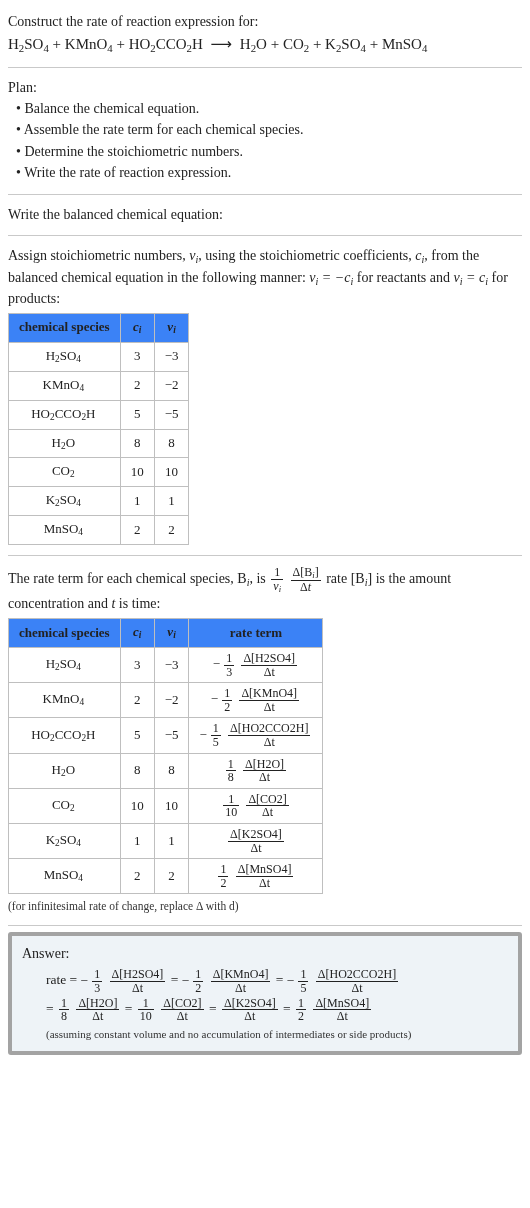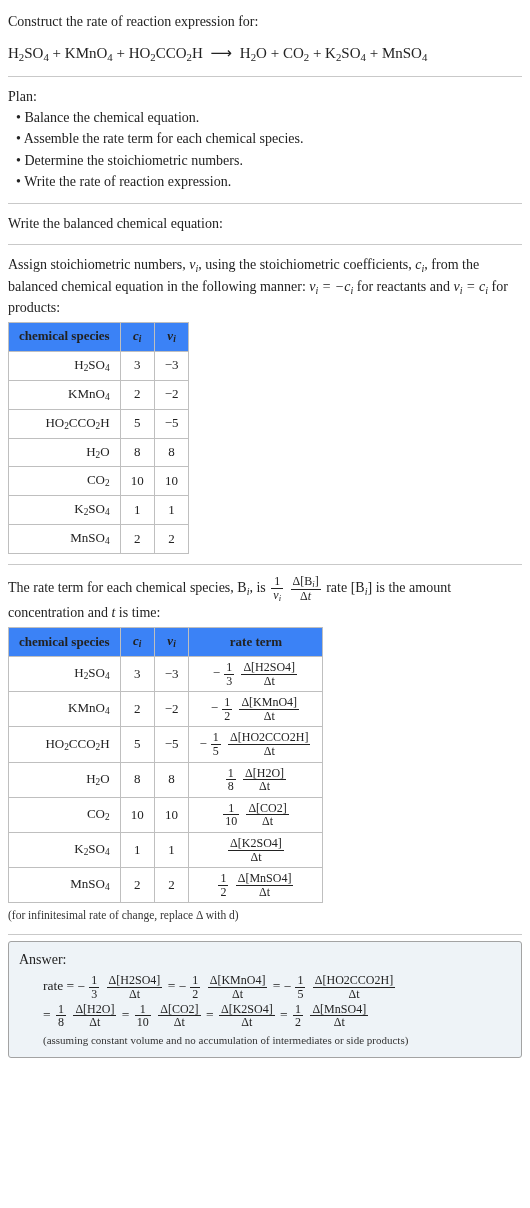--- a/index.html
+++ b/index.html
@@ -1,33 +1,33 @@
 <!DOCTYPE html>
 <html><head>
 <meta charset="utf-8">
 <style>
   html,body{margin:0;padding:0;background:#fff;font-family:Georgia,'Times New Roman',serif;color:#222;font-size:14px;line-height:1.45}
   .page{width:530px;margin:0;padding:6px 8px 18px 8px;box-sizing:border-box}
   .block{padding:6px 0}
   .hr{border:0;border-top:1px solid #c9c9c9;margin:4px 0}
   .prompt,.plan-head,.wr-head,.assign-para,.rateterm-para,.set-rate{font-size:14px}
-  .eq{font-family:Georgia,serif;font-size:15px;margin-top:11px}
+  .eq{font-family:Georgia,serif;font-size:15px;margin-top:2px}
   sub{font-size:0.72em;vertical-align:-0.25em}
   em,.it{font-style:italic}
   .plan .bullet{margin:1px 8px}
   table.tbl{border-collapse:collapse;margin-top:4px}
   table.tbl th,table.tbl td{border:1px solid #bfbfbf;padding:4px 10px;text-align:center;font-size:13px}
   table.tbl th{background:#3b82f6;font-weight:bold}
-  table.tbl td.l{text-align:right;padding-left:8px}
+  table.tbl td.l{text-align:center;padding-left:8px}
   .frac{display:inline-block;vertical-align:middle;text-align:center;font-size:12px;line-height:1.05;margin:0 2px}
   .frac .num{display:block;border-bottom:1px solid #222;padding:0 2px}
   .frac .den{display:block;padding:0 2px}
   .neg{margin-right:2px}
   .note{font-size:11.5px;color:#333;margin-top:4px}
-  .answer-box{background:#eef3f7;border:1px solid #a3a3a3;border-radius:3px;padding:8px 10px;margin-top:6px}
+  .answer-box{background:#eef3f7;border:4px solid #a3a3a3;border-radius:3px;padding:8px 10px;margin-top:6px}
   .answer-box .ans-label{font-size:14px;margin-bottom:4px}
   .answer-box .rates{font-size:13.5px;margin-left:24px}
   .answer-box .rate-line{margin:2px 0}
   .answer-box .assump{font-size:11px;color:#333;margin-top:4px;margin-left:24px}
   .arrow{margin:0 4px}
 </style>
 </head>
 <body>
 <div class="page">
 

